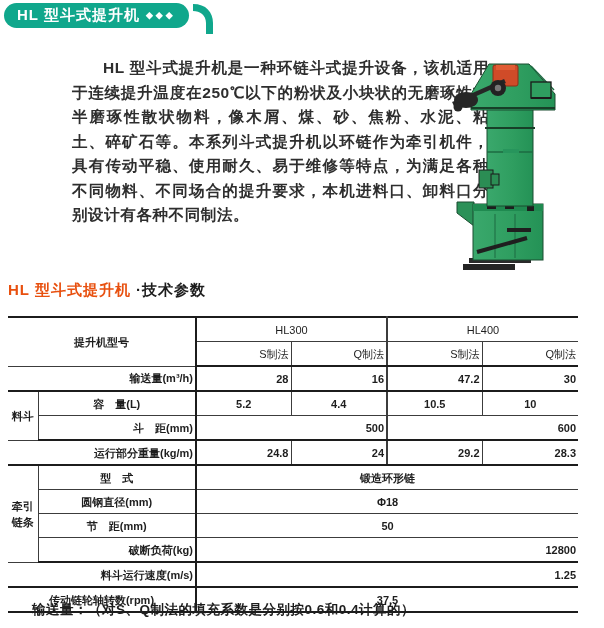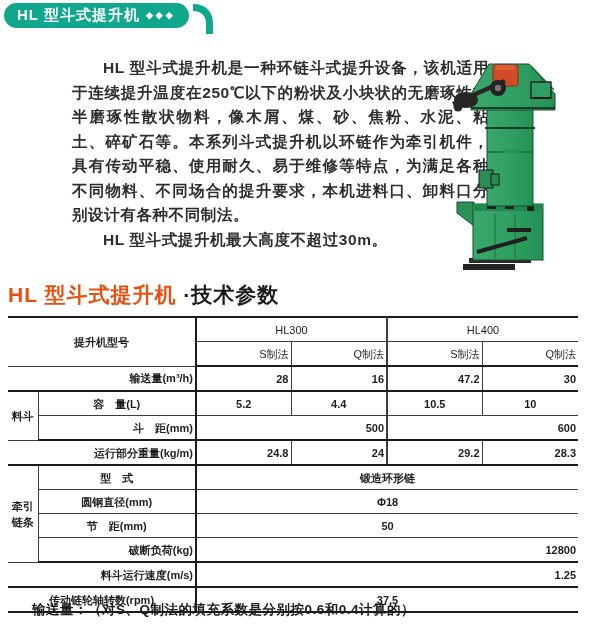--- a/index.html
+++ b/index.html
@@ -17,21 +17,21 @@
   .badge-swoosh{margin-left:2px;margin-top:0;}
   
   .intro{position:absolute;left:32px;top:56px;width:417px;margin-left:40px;}
   .intro p{
     margin:0;text-indent:2em;text-align:justify;font-weight:bold;color:#2e2e2e;
     font-size:15.5px;line-height:24.5px;letter-spacing:0.6px;
   }
   
   .figure{position:absolute;left:447px;top:52px;width:154px;height:230px;}
   
-  .sec-title{position:absolute;left:8px;top:281px;font-size:21px;font-weight:bold;letter-spacing:1px;}
+  .sec-title{position:absolute;left:8px;top:281px;font-size:15px;font-weight:bold;letter-spacing:1px;}
   .sec-title .red{color:#e8500f;}
   .sec-title .blk{color:#1c1c1c;}
   
   .spec-wrap{position:absolute;left:8px;top:316px;}
   table.spec{
     border-collapse:collapse;table-layout:fixed;width:570px;
     border-top:2px solid #1c1c1c;border-bottom:2px solid #1c1c1c;
     font-size:11px;color:#1e1e1e;
   }
   table.spec td{
@@ -56,21 +56,20 @@
     <span>HL 型斗式提升机</span>
     <span class="badge-diamonds">◆◆◆</span>
   </div>
   <svg class="badge-swoosh" width="26" height="31" viewBox="0 0 26 31">
     <path d="M2,1 C15,1 22,9 22,20 L22,31 L15,31 L15,20 C15,12 9,8 2,8 Z" fill="#10a78c"></path>
   </svg>
 </div>
 
 <div class="intro">
   <p>HL 型斗式提升机是一种环链斗式提升设备，该机适用于连续提升温度在250℃以下的粉状及小块状的无磨琢性或半磨琢性散状物料，像木屑、煤、砂、焦粉、水泥、粘土、碎矿石等。本系列斗式提升机以环链作为牵引机件，具有传动平稳、使用耐久、易于维修等特点，为满足各种不同物料、不同场合的提升要求，本机进料口、卸料口分别设计有各种不同制法。</p>
-  <p>HL 型斗式提升机最大高度不超过30m。</p>
 </div>
 
 <div class="figure">
   <svg width="154" height="230" viewBox="0 0 154 230">
     <defs>
       <linearGradient id="gg" x1="0" y1="0" x2="1" y2="0">
         <stop offset="0" stop-color="#3aa86c"></stop>
         <stop offset="0.55" stop-color="#2f9e60"></stop>
         <stop offset="1" stop-color="#249256"></stop>
       </linearGradient>

